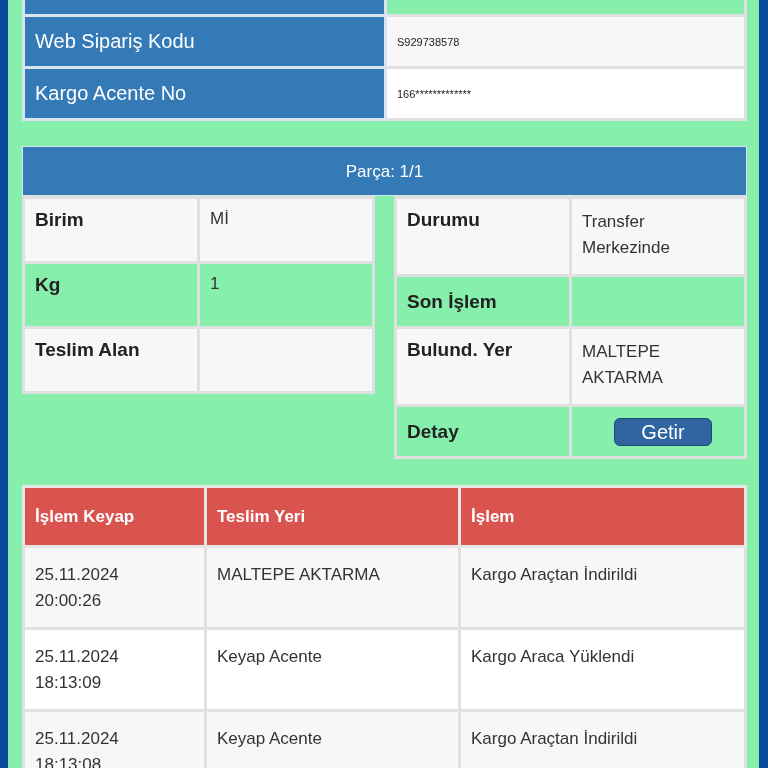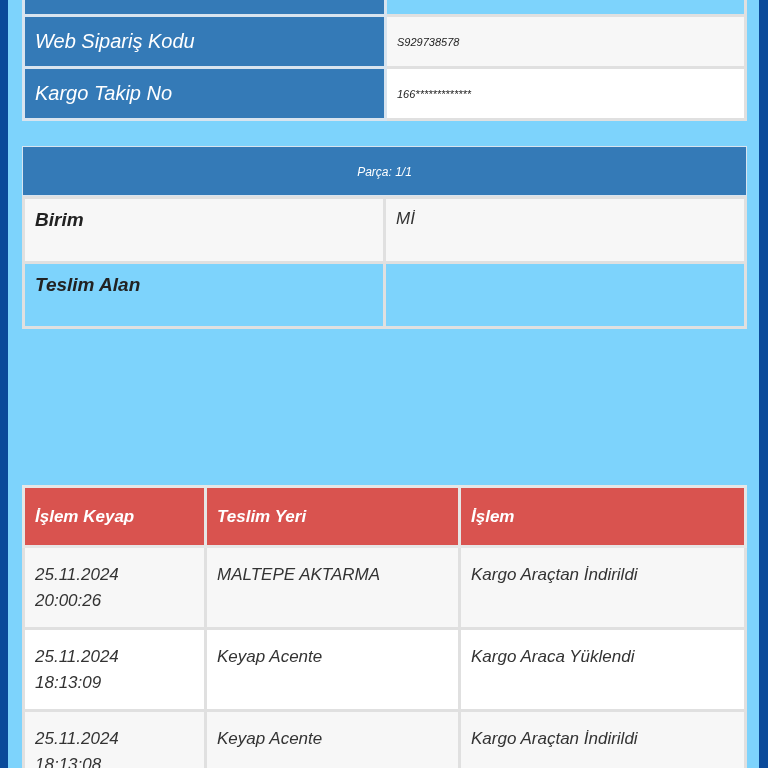--- a/index.html
+++ b/index.html
@@ -1,35 +1,35 @@
 <!DOCTYPE html>
 <html><head>
   <meta charset="utf-8">
   <style>
     * { box-sizing: border-box; margin: 0; padding: 0; }
     html, body { width: 768px; height: 768px; overflow: hidden; background: #0a4a9a; }
     body { font-family: "Liberation Sans", sans-serif; position: relative; }
-    .frame { position: absolute; left: 8px; top: 0; width: 751px; height: 768px; background: #7dd3fc; font-style: italic; }
+    .frame { position: absolute; left: 8px; top: 0; width: 751px; height: 768px; background: #86efac; }
     .content { position: absolute; left: 14px; top: 0; width: 725px; }
 
     table { border-collapse: collapse; width: 100%; }
     td, th { border: 3px solid #e0e0e0; }
 
     
     .info { position: absolute; left: 0; top: -6px; width: 725px; }
     .info td { height: 52px; font-size: 20px; padding: 0 10px; vertical-align: middle; }
     .info td.lbl { background: #347ab7; color: #ffffff; width: 362px; border-color: #d8e4ef; }
     .info td.val { color: #222; font-size: 11px; }
     .info tr:nth-child(1) td { height: 20px; }
     .info tr:nth-child(2) td.val { background: #f7f7f7; }
     .info tr:nth-child(3) td.val { background: #ffffff; }
 
     
     .parca { position: absolute; left: 0; top: 146px; width: 725px; }
-    .parca-head { background: #347ab7; color: #ffffff; text-align: center; font-size: 12px; height: 50px; line-height: 50px; border: 1px solid #d8e4ef; }
+    .parca-head { background: #347ab7; color: #ffffff; text-align: center; font-size: 17px; height: 50px; line-height: 50px; border: 1px solid #d8e4ef; }
     .parca-body { display: flex; gap: 19px; }
     .parca-col { flex: 1; }
     .parca-col table td { font-size: 17px; vertical-align: top; padding: 10px 10px; color: #333; }
     .parca-col table td.k { font-weight: bold; font-size: 19px; color: #222; width: 50%; }
     .parca-col.left td { height: 65px; }
     .parca-col.left tr:nth-child(odd) td { background: #f7f7f7; }
     .parca-col.right tr:nth-child(1) td { height: 78px; background: #f7f7f7; }
     .parca-col.right tr:nth-child(2) td { height: 52px; vertical-align: middle; }
     .parca-col.right tr:nth-child(3) td { height: 78px; background: #f7f7f7; }
     .parca-col.right tr:nth-child(4) td { height: 52px; vertical-align: middle; }
@@ -55,39 +55,67 @@
       <tbody>
           <tr>
         <td class="lbl"></td>
         <td class="val"></td>
       </tr>
       <tr>
         <td class="lbl">Web Sipariş Kodu</td>
         <td class="val">S929738578</td>
       </tr>
       <tr>
-        <td class="lbl">Kargo Takip No</td>
+        <td class="lbl">Kargo Acente No</td>
         <td class="val">166*************</td>
       </tr>
     </tbody>
       </table>
 
     <div class="parca">
       <div class="parca-head">Parça: 1/1</div>
       <div class="parca-body">
         <div class="parca-col left">
           <table>
             <tbody>
                 <tr>
               <td class="k">Birim</td>
               <td>Mİ</td>
             </tr>
             <tr>
+              <td class="k">Kg</td>
+              <td>1</td>
+            </tr>
+            <tr>
               <td class="k">Teslim Alan</td>
               <td></td>
+            </tr>
+          </tbody>
+            </table>
+        </div>
+        <div class="parca-col right">
+          <table>
+            <tbody>
+                <tr>
+              <td class="k">Durumu</td>
+              <td class="v">Transfer Merkezinde</td>
+            </tr>
+            <tr>
+              <td class="k">Son İşlem</td>
+              <td class="v"></td>
+            </tr>
+            <tr>
+              <td class="k">Bulund. Yer</td>
+              <td class="v">MALTEPE AKTARMA</td>
+            </tr>
+            <tr>
+              <td class="k">Detay</td>
+              <td>
+                <span class="getir-btn">Getir</span>
+              </td>
             </tr>
           </tbody>
             </table>
         </div>
       </div>
     </div>
 
     <table class="moves">
       <colgroup>
           <col class="c1">

